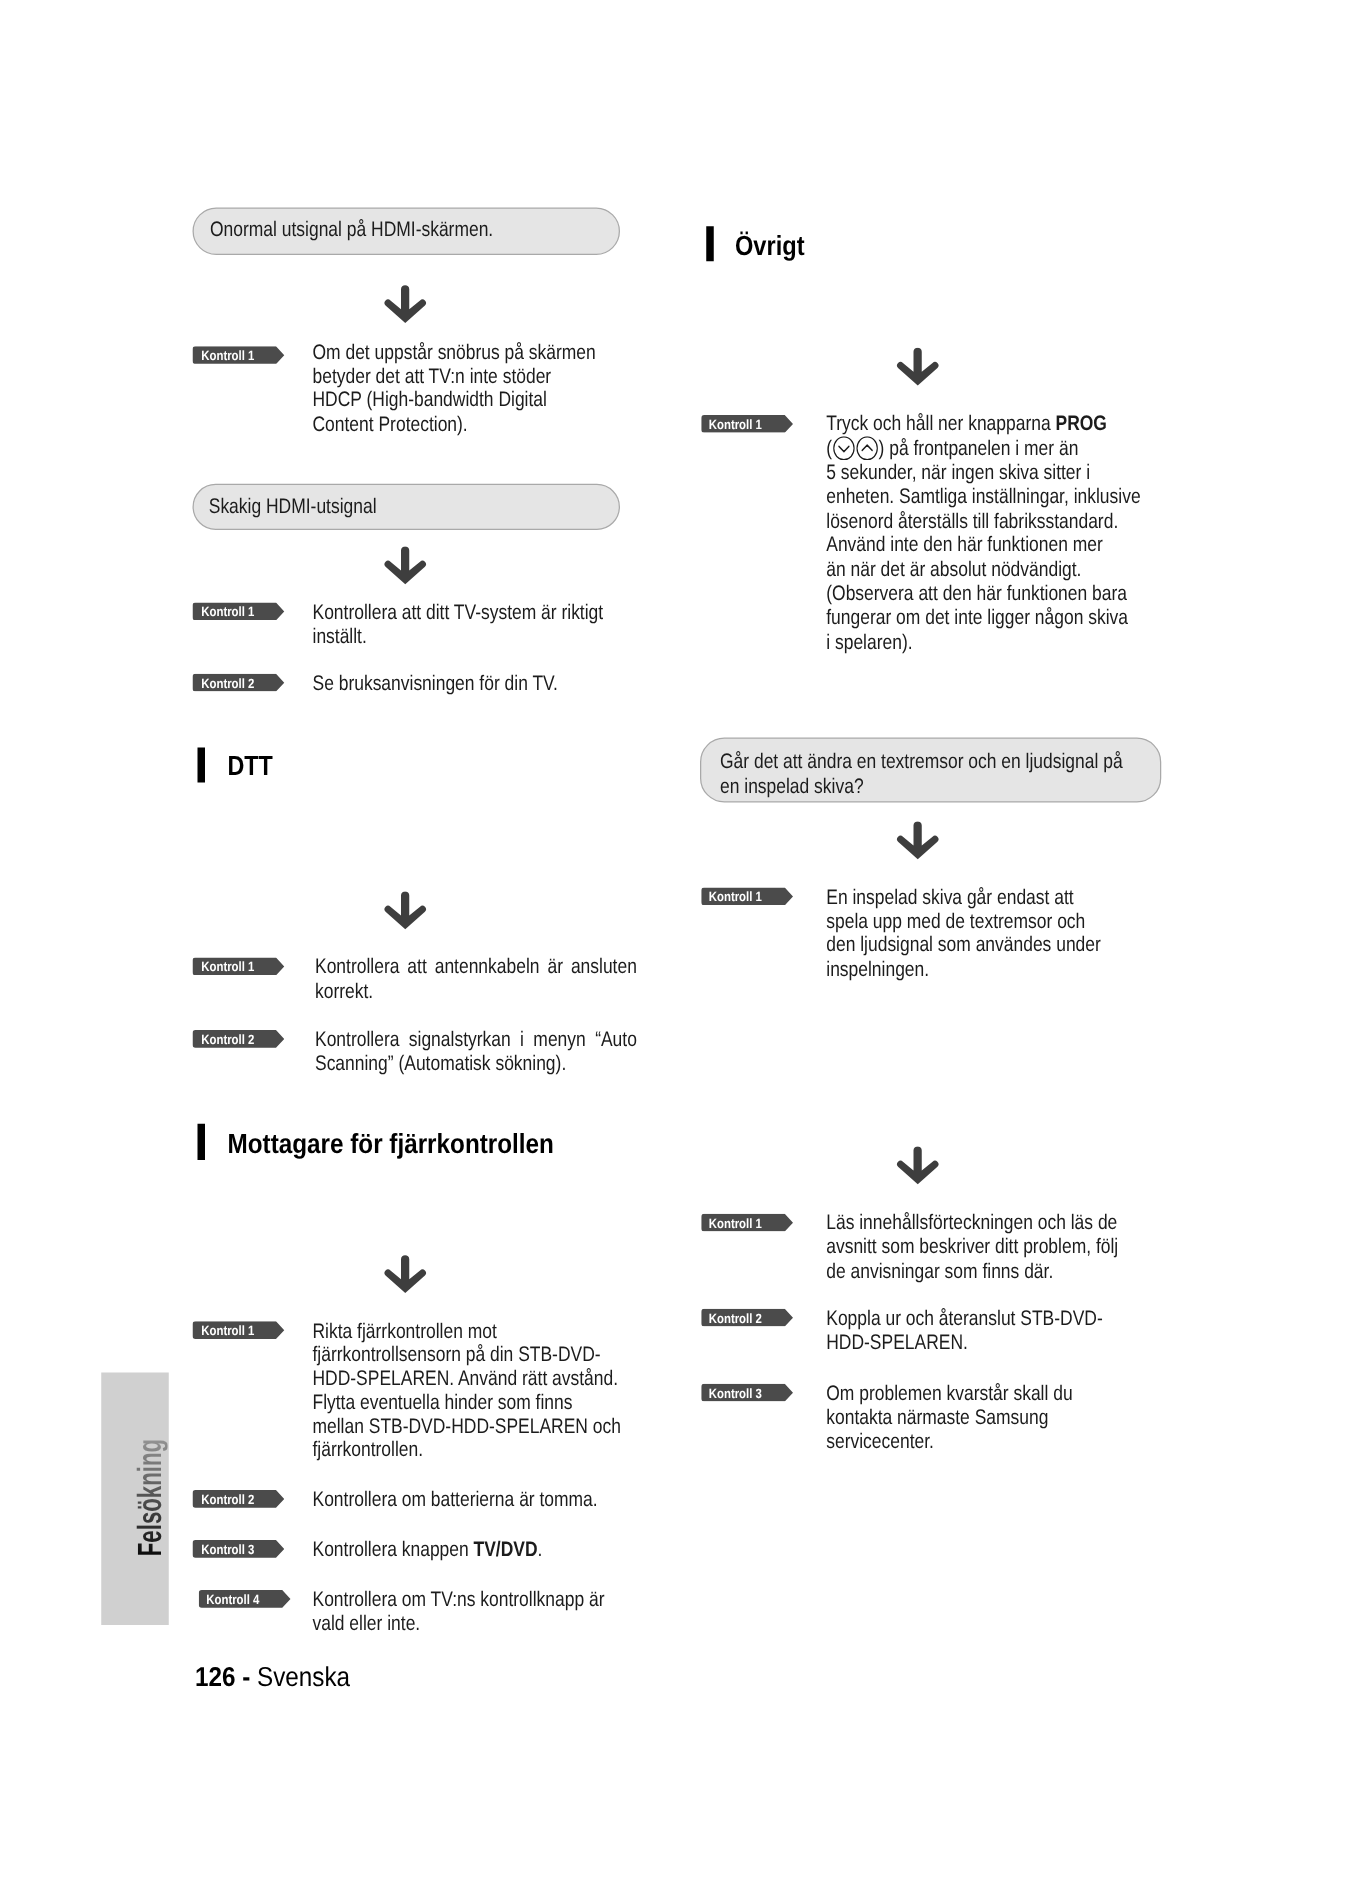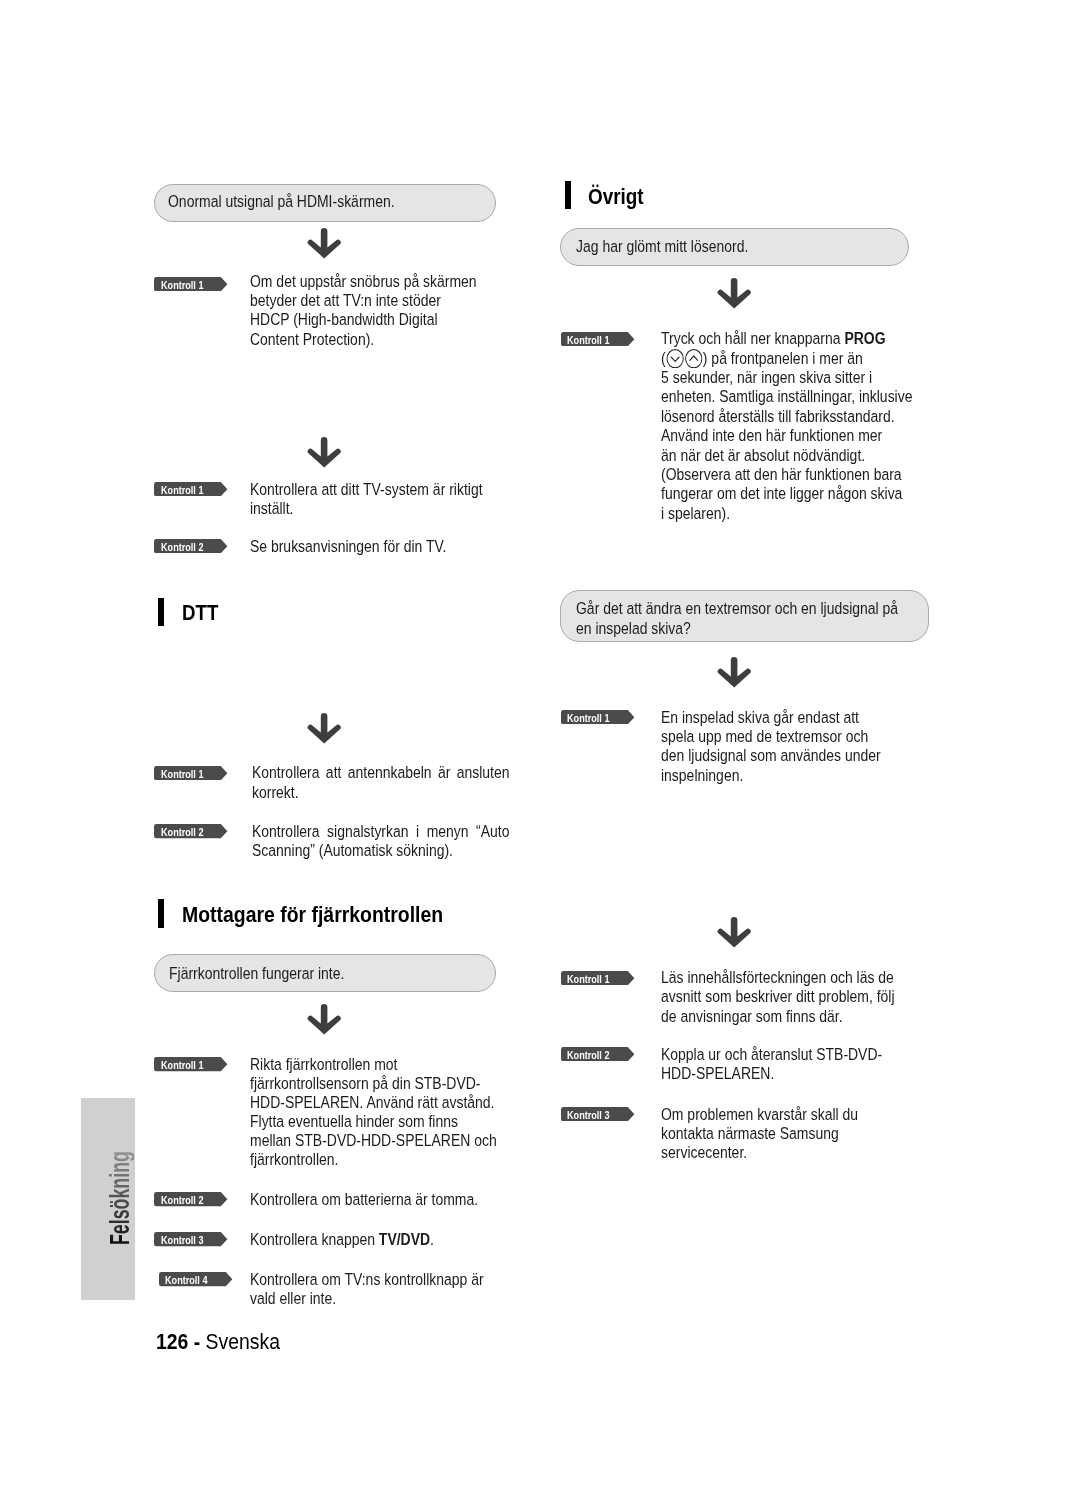--- a/index.html
+++ b/index.html
@@ -61,38 +61,41 @@
   .footer { position:absolute; left:156.3px; top:1331.0px; font-size:21.9px; color:#000;
             white-space:nowrap; line-height:1; transform-origin:0 0; transform:scaleX(0.886); }
   .footer b { font-weight:bold; }
 
   .cic { display:inline-block; vertical-align:-4.35px; }
 </style>
 </head>
 <body>
 
 <div class="page">
-  <div class="qbox" style="left:154.0px;top:184px;width:342.1px;height:37.6px">
+  <div class="qbox" style="left:154.0px;top:166px;width:342.1px;height:37.6px">
     <div class="qtext" style="left:13.3px;top:6.9px">Onormal utsignal på HDMI-skärmen.</div>
   </div>
   <svg class="arrow" width="36" height="31" viewBox="0 0 36 31" style="left:306.1px;top:228.2px">
       <path fill="#3e3e3e" d="M18.2 30.4 L2.45 16.35 a2.75 2.75 0 0 1 3.9 -3.9 L14.8 19.4 L14.8 3.4 a3.3 3.3 0 0 1 6.6 0 L21.4 19.4 L30.05 12.45 a2.75 2.75 0 0 1 3.9 3.9 Z"></path>
     </svg>
   <div class="tag" style="left:154.2px;top:277.0px">
     <svg width="74" height="14.3" viewBox="0 0 74 14.3">
         <path fill="#4b4b4b" d="M2.4 0 H66.8 L73.4 7.15 L66.8 14.3 H2.4 A2.4 2.4 0 0 1 0 11.9 V2.4 A2.4 2.4 0 0 1 2.4 0 Z"></path>
       </svg>
     <div class="tlabel">
         <i>Kontroll 1</i>
       </div>
   </div>
   <div class="ctext" style="left:250.0px;top:271.7px"><span>Om det uppstår snöbrus på skärmen</span></div>
   <div class="ctext" style="left:250.0px;top:291.1px"><span>betyder det att TV:n inte stöder</span></div>
   <div class="ctext" style="left:250.0px;top:310.4px"><span>HDCP (High-bandwidth Digital</span></div>
   <div class="ctext" style="left:250.0px;top:329.8px"><span>Content Protection).</span></div>
+  <div class="qbox" style="left:154.0px;top:386.9px;width:342.1px;height:36.8px">
+    <div class="qtext" style="left:12.1px;top:7.0px">Skakig HDMI-utsignal</div>
+  </div>
   <svg class="arrow" width="36" height="31" viewBox="0 0 36 31" style="left:306.1px;top:436.6px">
       <path fill="#3e3e3e" d="M18.2 30.4 L2.45 16.35 a2.75 2.75 0 0 1 3.9 -3.9 L14.8 19.4 L14.8 3.4 a3.3 3.3 0 0 1 6.6 0 L21.4 19.4 L30.05 12.45 a2.75 2.75 0 0 1 3.9 3.9 Z"></path>
     </svg>
   <div class="tag" style="left:154.2px;top:482.0px">
     <svg width="74" height="14.3" viewBox="0 0 74 14.3">
         <path fill="#4b4b4b" d="M2.4 0 H66.8 L73.4 7.15 L66.8 14.3 H2.4 A2.4 2.4 0 0 1 0 11.9 V2.4 A2.4 2.4 0 0 1 2.4 0 Z"></path>
       </svg>
     <div class="tlabel">
         <i>Kontroll 1</i>
       </div>
@@ -131,23 +134,20 @@
       </svg>
     <div class="tlabel">
         <i>Kontroll 2</i>
       </div>
   </div>
   <div class="ctext" style="left:251.6px;top:821.9px;width:309.5px;text-align:justify;text-align-last:justify"><span>Kontrollera signalstyrkan i menyn “Auto</span></div>
   <div class="ctext" style="left:251.6px;top:841.3px"><span>Scanning” (Automatisk sökning).</span></div>
   <div class="heading" style="left:158.0px;top:898.9px">
     <div class="bar"></div>
     <div class="htext" style="left:23.9px;top:5.1px;transform:scaleX(0.879)">Mottagare för fjärrkontrollen</div>
-  </div>
-  <div class="qbox" style="left:154.0px;top:954.0px;width:342.1px;height:38.2px">
-    <div class="qtext" style="left:13.7px;top:8.6px">Fjärrkontrollen fungerar inte.</div>
   </div>
   <svg class="arrow" width="36" height="31" viewBox="0 0 36 31" style="left:306.1px;top:1003.9px">
       <path fill="#3e3e3e" d="M18.2 30.4 L2.45 16.35 a2.75 2.75 0 0 1 3.9 -3.9 L14.8 19.4 L14.8 3.4 a3.3 3.3 0 0 1 6.6 0 L21.4 19.4 L30.05 12.45 a2.75 2.75 0 0 1 3.9 3.9 Z"></path>
     </svg>
   <div class="tag" style="left:154.2px;top:1057.4px">
     <svg width="74" height="14.3" viewBox="0 0 74 14.3">
         <path fill="#4b4b4b" d="M2.4 0 H66.8 L73.4 7.15 L66.8 14.3 H2.4 A2.4 2.4 0 0 1 0 11.9 V2.4 A2.4 2.4 0 0 1 2.4 0 Z"></path>
       </svg>
     <div class="tlabel">
         <i>Kontroll 1</i>
@@ -183,23 +183,20 @@
       </svg>
     <div class="tlabel">
         <i>Kontroll 4</i>
       </div>
   </div>
   <div class="ctext" style="left:250.0px;top:1269.8px"><span>Kontrollera om TV:ns kontrollknapp är</span></div>
   <div class="ctext" style="left:250.0px;top:1288.8px"><span>vald eller inte.</span></div>
   <div class="heading" style="left:564.5px;top:180.6px">
     <div class="bar"></div>
     <div class="htext" style="left:23.3px;top:5.1px;transform:scaleX(0.855)">Övrigt</div>
-  </div>
-  <div class="qbox" style="left:560.1px;top:228.3px;width:348.8px;height:37.6px">
-    <div class="qtext" style="left:14.5px;top:7.4px">Jag har glömt mitt lösenord.</div>
   </div>
   <svg class="arrow" width="36" height="31" viewBox="0 0 36 31" style="left:715.5px;top:278.1px">
       <path fill="#3e3e3e" d="M18.2 30.4 L2.45 16.35 a2.75 2.75 0 0 1 3.9 -3.9 L14.8 19.4 L14.8 3.4 a3.3 3.3 0 0 1 6.6 0 L21.4 19.4 L30.05 12.45 a2.75 2.75 0 0 1 3.9 3.9 Z"></path>
     </svg>
   <div class="tag" style="left:560.9px;top:331.9px">
     <svg width="74" height="14.3" viewBox="0 0 74 14.3">
         <path fill="#4b4b4b" d="M2.4 0 H66.8 L73.4 7.15 L66.8 14.3 H2.4 A2.4 2.4 0 0 1 0 11.9 V2.4 A2.4 2.4 0 0 1 2.4 0 Z"></path>
       </svg>
     <div class="tlabel">
         <i>Kontroll 1</i>

